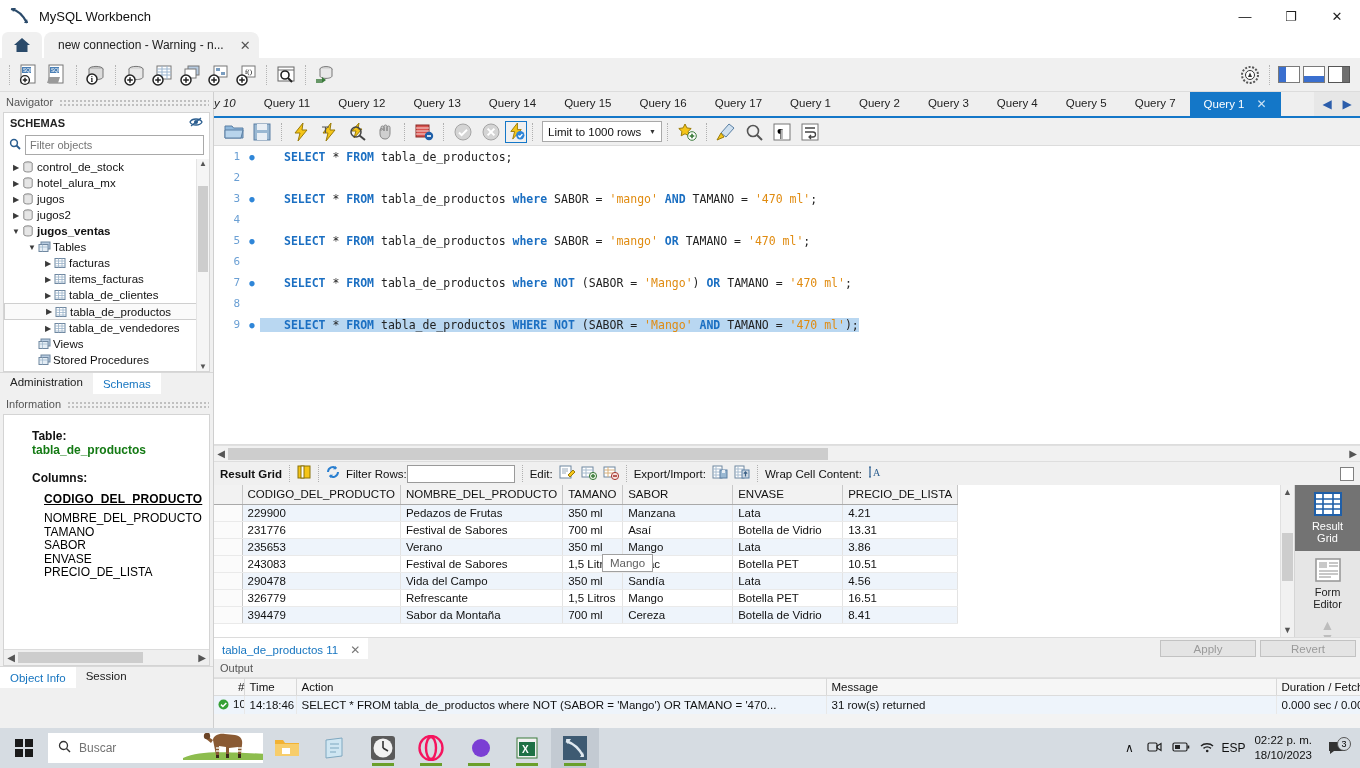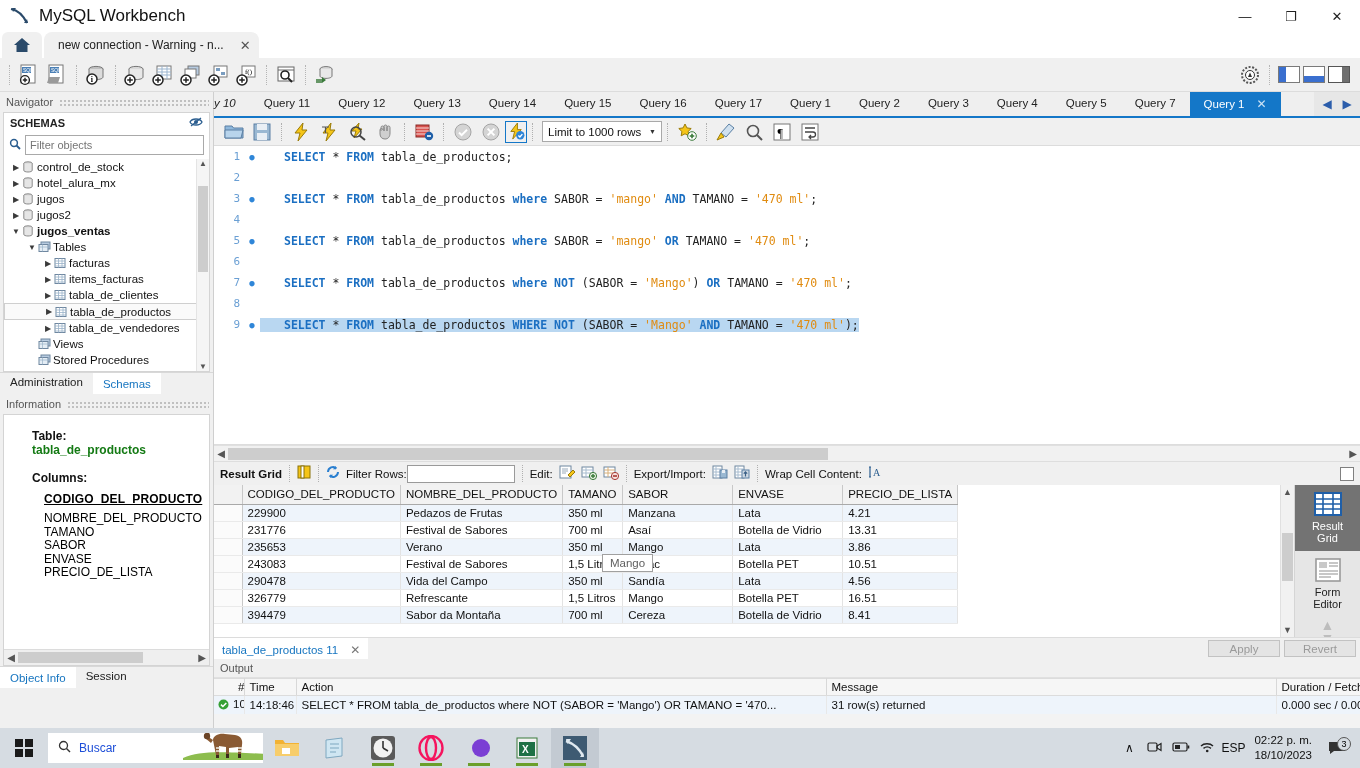--- a/index.html
+++ b/index.html
@@ -9,21 +9,21 @@
     font-size: 12px;
     overflow: hidden;
     background: #ffffff;
   }
   .app { position: relative; width: 1360px; height: 768px; background: #fff; }
 
   
   .titlebar { height: 32px; display: flex; align-items: center; background: #fff; }
   .title-icon { width: 22px; height: 22px; margin-left: 9px; margin-right: 8px; position: relative; }
   .title-icon svg { display:block; }
-  .title-text { font-size: 17px; color: #111; }
+  .title-text { font-size: 13px; color: #111; }
   .win-ctrls { margin-left: auto; display: flex; height: 32px; }
   .win-btn { width: 46px; height: 32px; display: flex; align-items: center; justify-content: center;
              font-size: 13px; color: #222; }
 
   
   .tabstrip { height: 26px; display: flex; align-items: flex-end; background: #fff; padding-left: 2px; }
   .home-tab { width: 40px; height: 26px; background: #f0f0f0; border-radius: 6px 6px 0 0;
               display:flex; align-items:center; justify-content:center; }
   .conn-tab { height: 26px; background: #f0f0f0; border-radius: 8px 8px 0 0; display: flex;
               align-items: center; padding: 0 8px 0 14px; margin-left: 2px; font-size: 12px; color: #222; }
@@ -153,21 +153,21 @@
             font-size: 11px; color: #222; line-height: 12px; text-align:center; }
   .spitem.active { background: #737373; color: #fff; }
   .spicon { width: 30px; height: 26px; margin-bottom: 3px; }
 
   .restabs { height: 22px; background: #f0f0f0; display: flex; align-items: stretch;
              border-top: 1px solid #dcdcdc; }
   .restab { background: #fff; padding: 3px 8px 0 8px; font-size: 11.5px; color: #1675c0; display:flex;
             align-items:center; }
   .restab .x { margin-left: 12px; color: #777; font-size: 12px; }
   .restab-fill { flex:1; }
-  .btn { width: 72px; height: 17px; border: 1px solid #c2c2c2; background: #e4e4e4; color: #9a9a9a;
+  .btn { width: 96px; height: 17px; border: 1px solid #c2c2c2; background: #e4e4e4; color: #9a9a9a;
          font-size: 11.5px; display:flex; align-items:center; justify-content:center; margin: 2px 4px 0 0;}
 
   
   .outhdr { height: 18px; display: flex; align-items: center; font-size: 11px; color: #555;
             background: #f0f0f0; padding-left: 6px; }
   .outbody { height: 54px; background: #f3f3f3; border-top: 1px solid #e0e0e0; }
   .outsel { height: 24px; display: flex; align-items: center; padding-left: 6px; }
   .outdd { width: 138px; height: 19px; border: 1px solid #9a9a9a; background: #fff; display:flex;
            align-items:center; padding-left: 6px; font-size: 11.5px; color:#111; margin-left: 6px; }
   .outdd .cv { margin-left: auto; margin-right: 5px; font-size: 7px; }
@@ -177,21 +177,21 @@
                border-bottom: 1px solid #dcdcdc; color:#111; height:17px; }
   table.o td { padding: 2px 5px; background: #eef4fb; color: #111; height: 18px; white-space: nowrap;
                overflow: hidden; border-right: 1px solid #e8e8e8; }
 
   
   .taskbar { position: absolute; left: 0; bottom: 0; width: 1360px; height: 40px; background: #d6dce2;
              display: flex; align-items: center; }
   .startbtn { width: 48px; height: 40px; display: flex; align-items: center; justify-content: center; }
   .searchbox { width: 215px; height: 30px; background: #fff; display: flex; align-items: center;
                padding-left: 10px; position: relative; overflow: hidden; }
-  .searchbox .txt { font-size: 12px; color: #1d4ed8; margin-left: 8px; }
+  .searchbox .txt { font-size: 12px; color: #737373; margin-left: 8px; }
   .tbicon { width: 48px; height: 40px; display: flex; align-items: center; justify-content: center;
             position: relative; }
   .tbicon .run { position: absolute; bottom: 2px; width: 22px; height: 3px; background: #6a9f2a; }
   .tbicon.act { background: #c3cad2; }
   .tray { margin-left: auto; display: flex; align-items: center; padding-right: 6px; }
   .tray .ti { width: 26px; text-align: center; font-size: 12px; color: #111; }
   .clock { text-align: right; font-size: 11.5px; color: #111; line-height: 15px; margin: 0 8px; }
   .notif { width: 34px; display: flex; align-items: center; justify-content: center; position: relative; }
   .badge { position: absolute; right: 3px; bottom: 5px; width: 14px; height: 14px; border-radius: 50%;
            border: 1px solid #555; font-size: 9px; display: flex; align-items: center;

